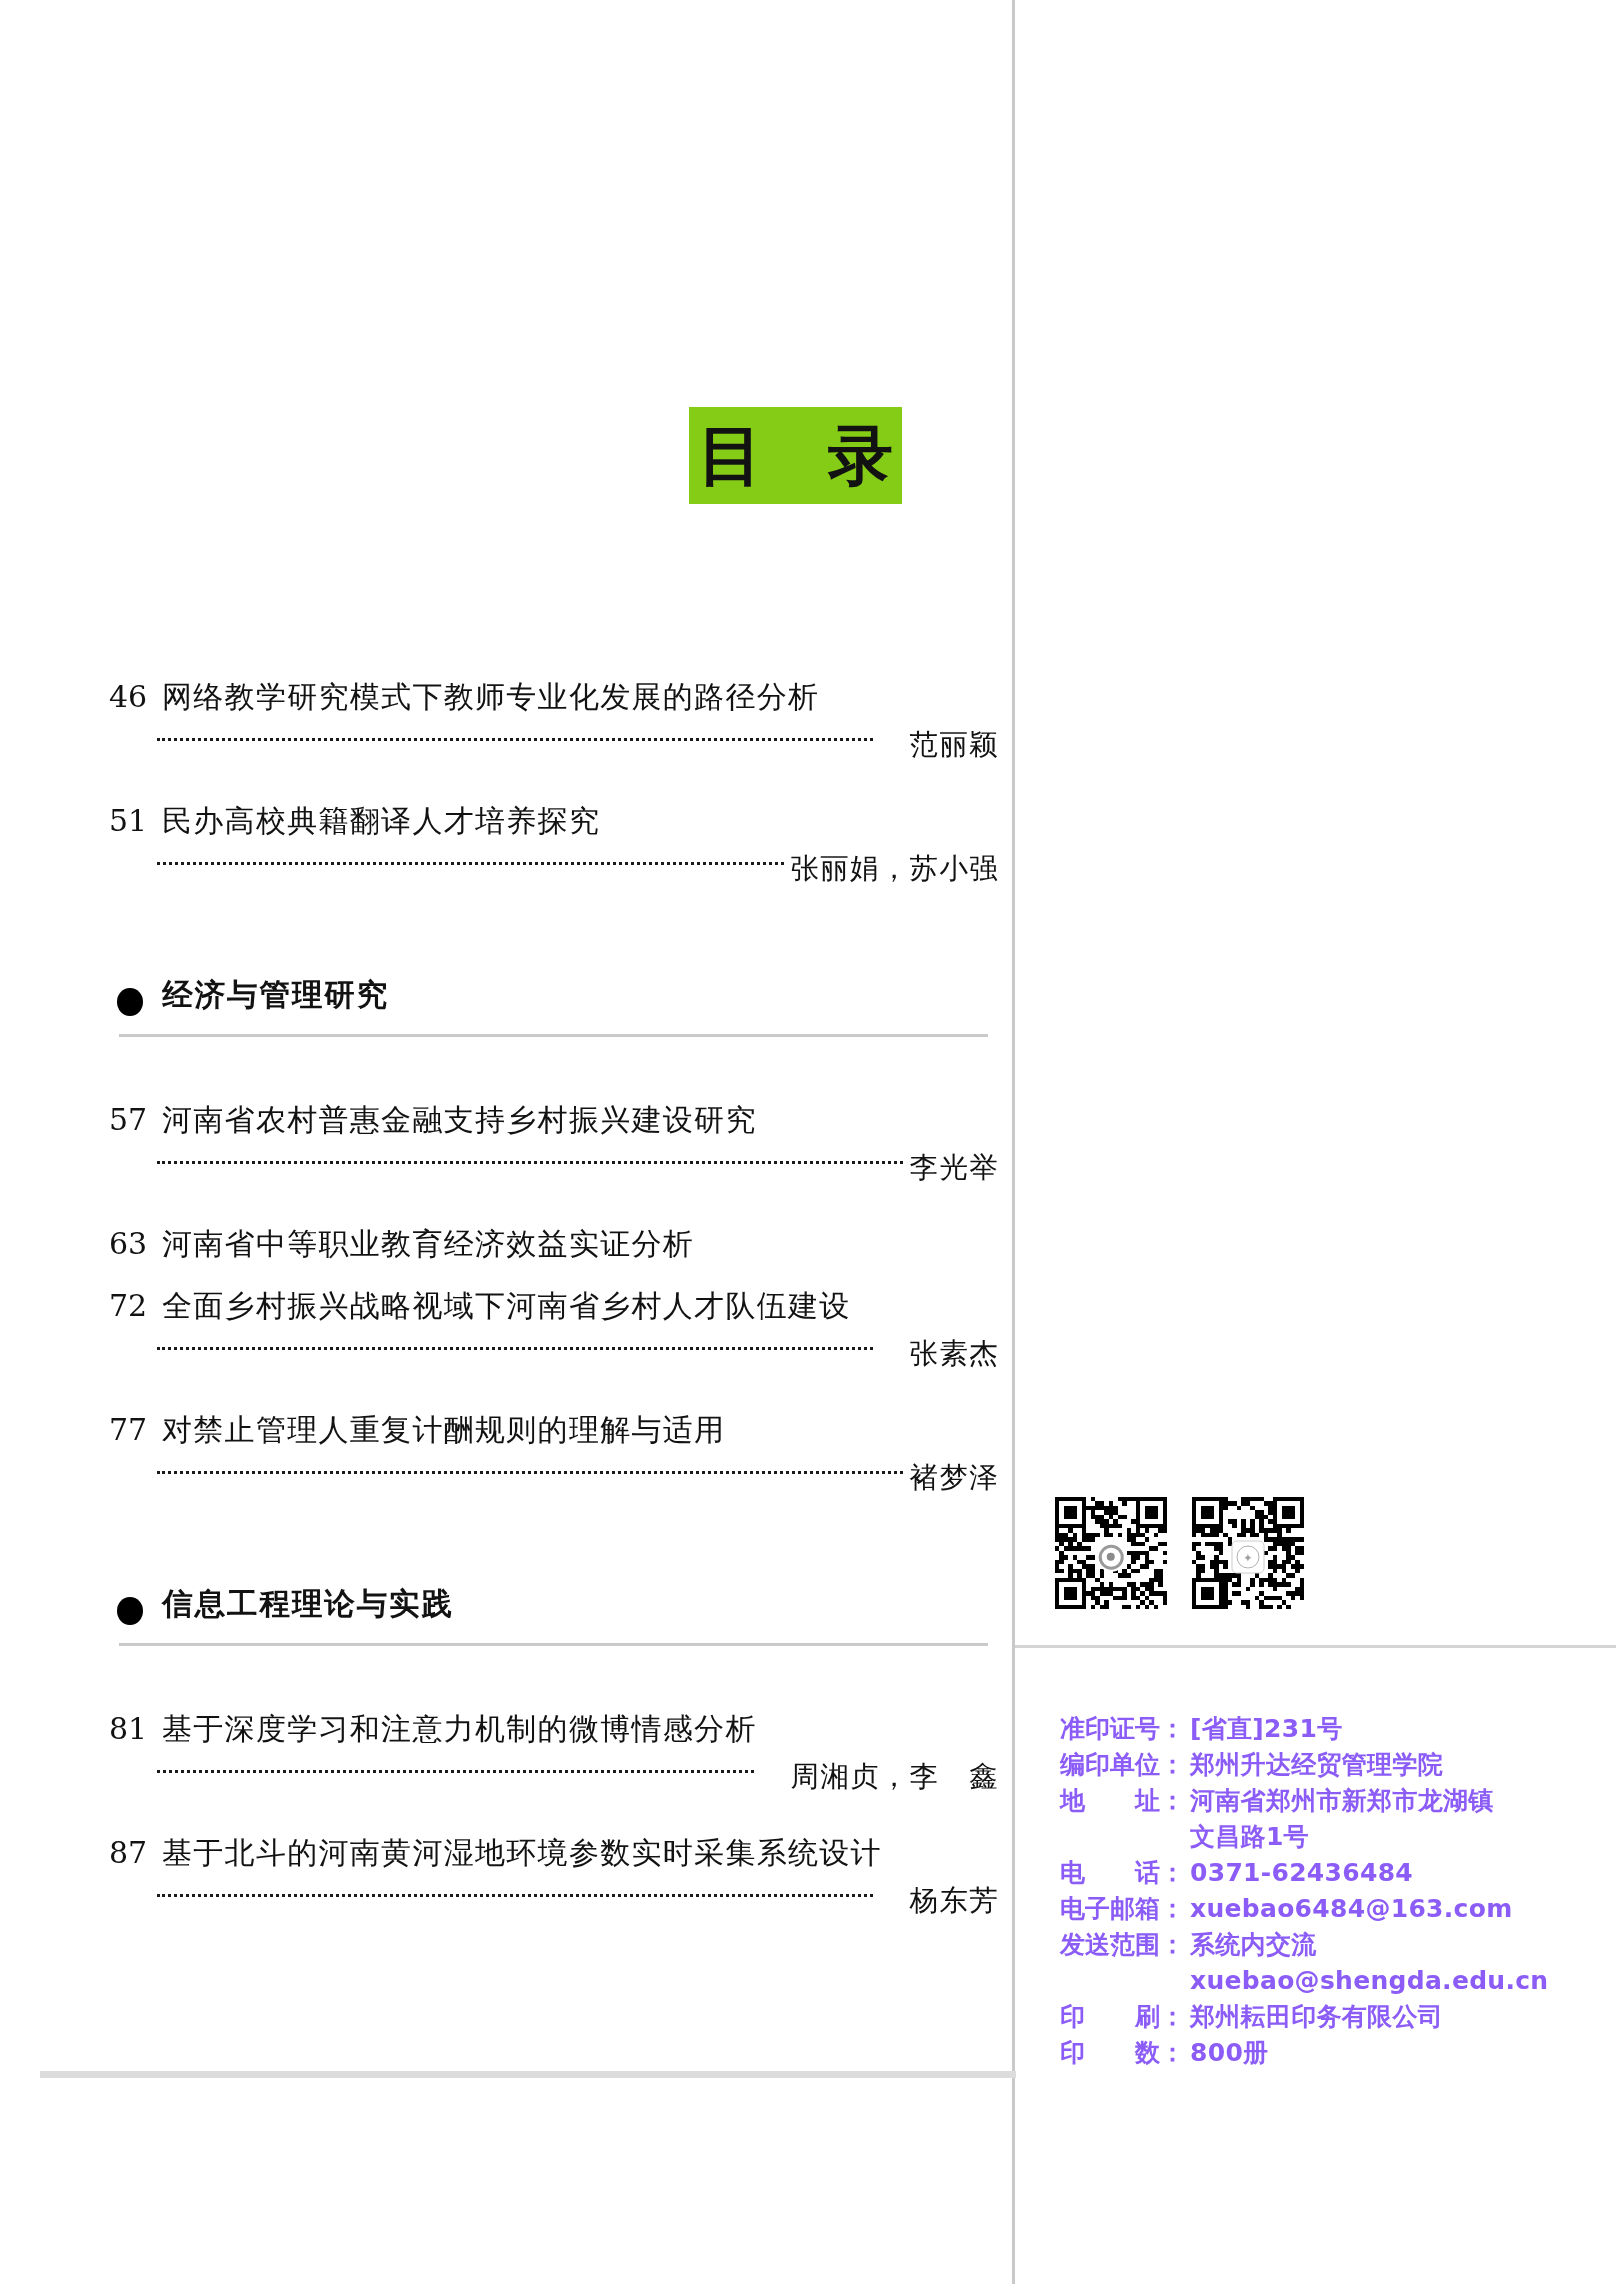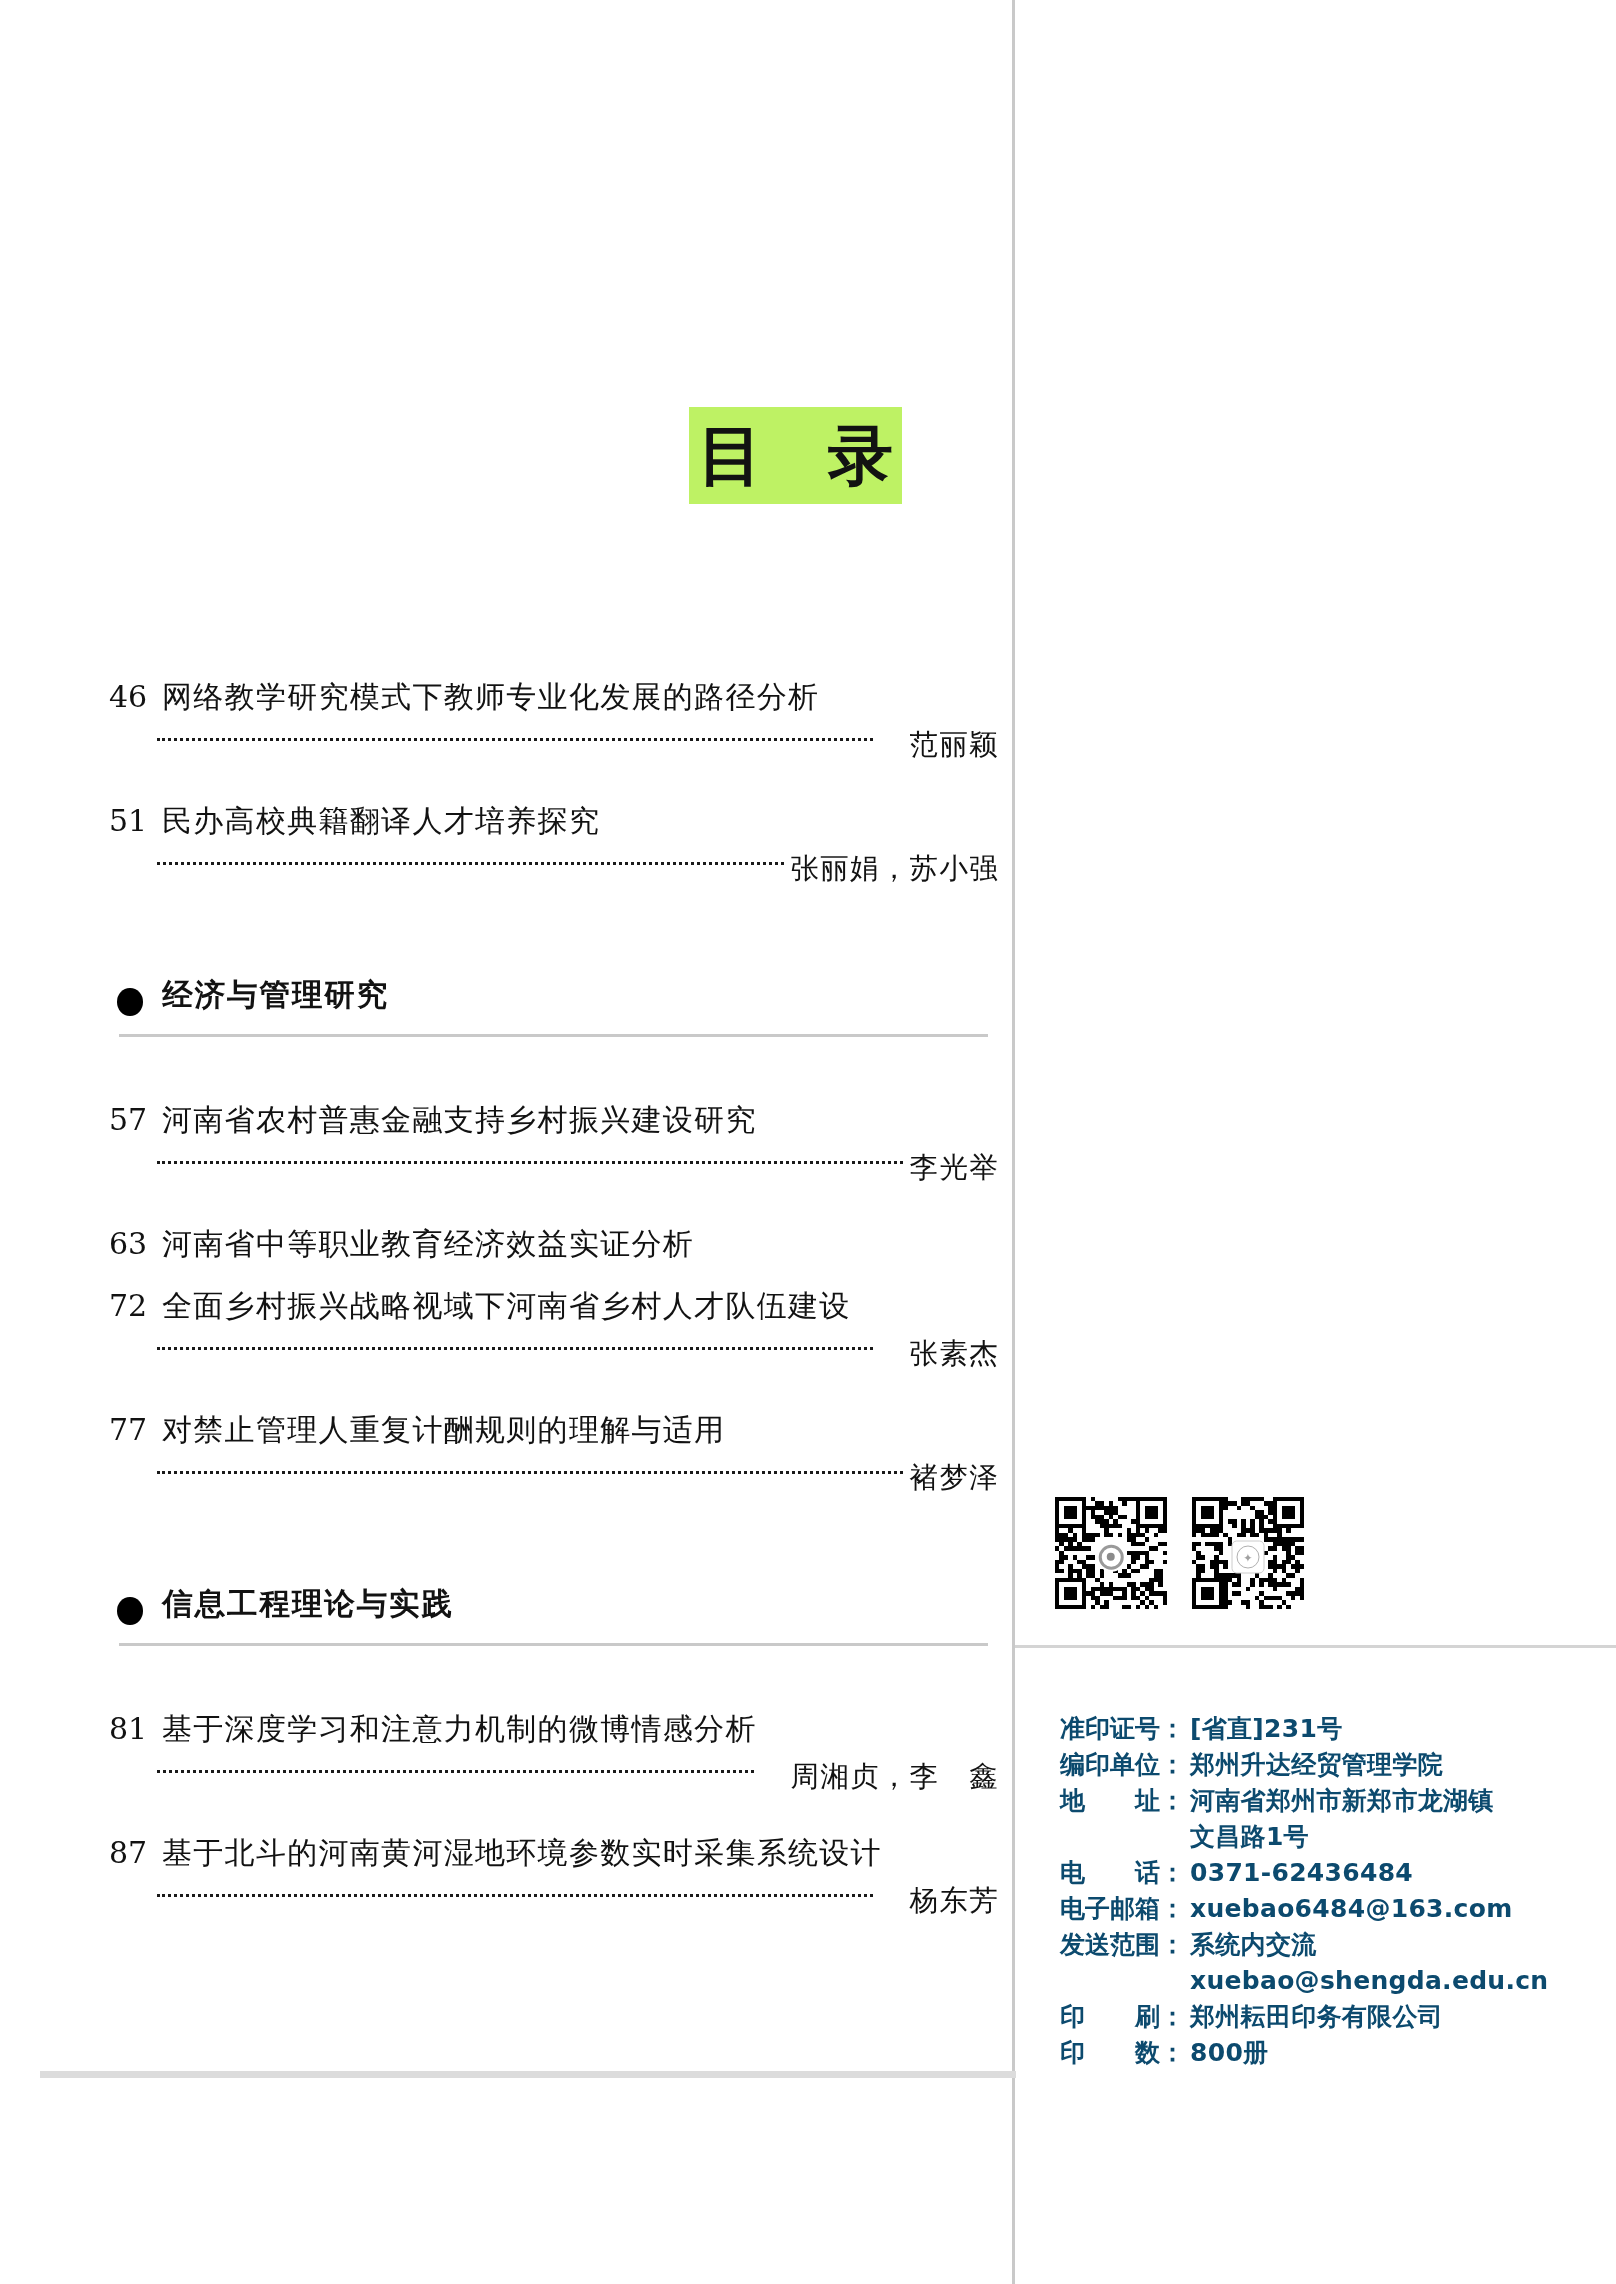--- a/index.html
+++ b/index.html
@@ -3,21 +3,21 @@
 <meta charset="utf-8">
 <style>
   html,body{margin:0;padding:0;background:#ffffff;}
   .page{position:relative;width:1617px;height:2284px;background:#ffffff;overflow:hidden;
         font-family:"DejaVu Serif","Liberation Serif",serif;color:#121212;}
 
   
   .divider-v{position:absolute;left:1012px;top:0;width:2.6px;height:2284px;background:#c9c9c9;}
 
   
-  .title-box{position:absolute;left:689px;top:407px;width:213px;height:97px;background:#bef264;
+  .title-box{position:absolute;left:689px;top:407px;width:213px;height:97px;background:#84cc16;
              display:flex;align-items:center;justify-content:center;}
   .title-box .t{font-size:65px;font-weight:bold;white-space:pre;line-height:1;
                 font-family:"DejaVu Serif","Liberation Serif",serif;}
 
   
   .toc{position:absolute;left:109px;top:652px;width:890px;}
   .entry-title-row{display:flex;align-items:flex-end;height:62px;}
   .num{width:53px;font-size:30px;line-height:1.15;}
   .etitle{font-size:30px;letter-spacing:1.3px;line-height:1.15;white-space:pre;}
   .dots-row{display:flex;align-items:center;height:62px;}
@@ -46,21 +46,21 @@
                     display:flex;align-items:center;justify-content:center;}
   .logo-weibo .pupil{width:7.8px;height:7.8px;background:#8b8b8b;border-radius:50%;}
   .logo-school{width:31px;height:31px;border:1.3px solid #cccccc;border-radius:5.2px;}
   .logo-school .emblem{width:21px;height:21px;border:1.9px solid #b0b0b0;border-radius:50%;
                        display:flex;align-items:center;justify-content:center;color:#a0a0a0;
                        font-size:11.7px;font-family:"DejaVu Sans",sans-serif;}
   .sep-h{position:absolute;left:1015px;top:1645px;width:602px;height:2.6px;background:#d4d4d4;}
 
   .pubinfo{position:absolute;left:1060px;top:1710px;width:545px;
            font-family:"DejaVu Sans","Liberation Sans",sans-serif;font-weight:bold;
-           font-size:25px;color:#0c4a6e;}
+           font-size:25px;color:#8b5cf6;}
   .info-row{height:36px;display:flex;align-items:center;}
   .info-label{display:inline-block;width:130px;white-space:pre;flex:none;}
   .info-value{white-space:pre;letter-spacing:0.3px;}
   .info-cont .info-label{visibility:hidden;}
 </style>
 </head>
 <body>
 
 <div class="page">
 

